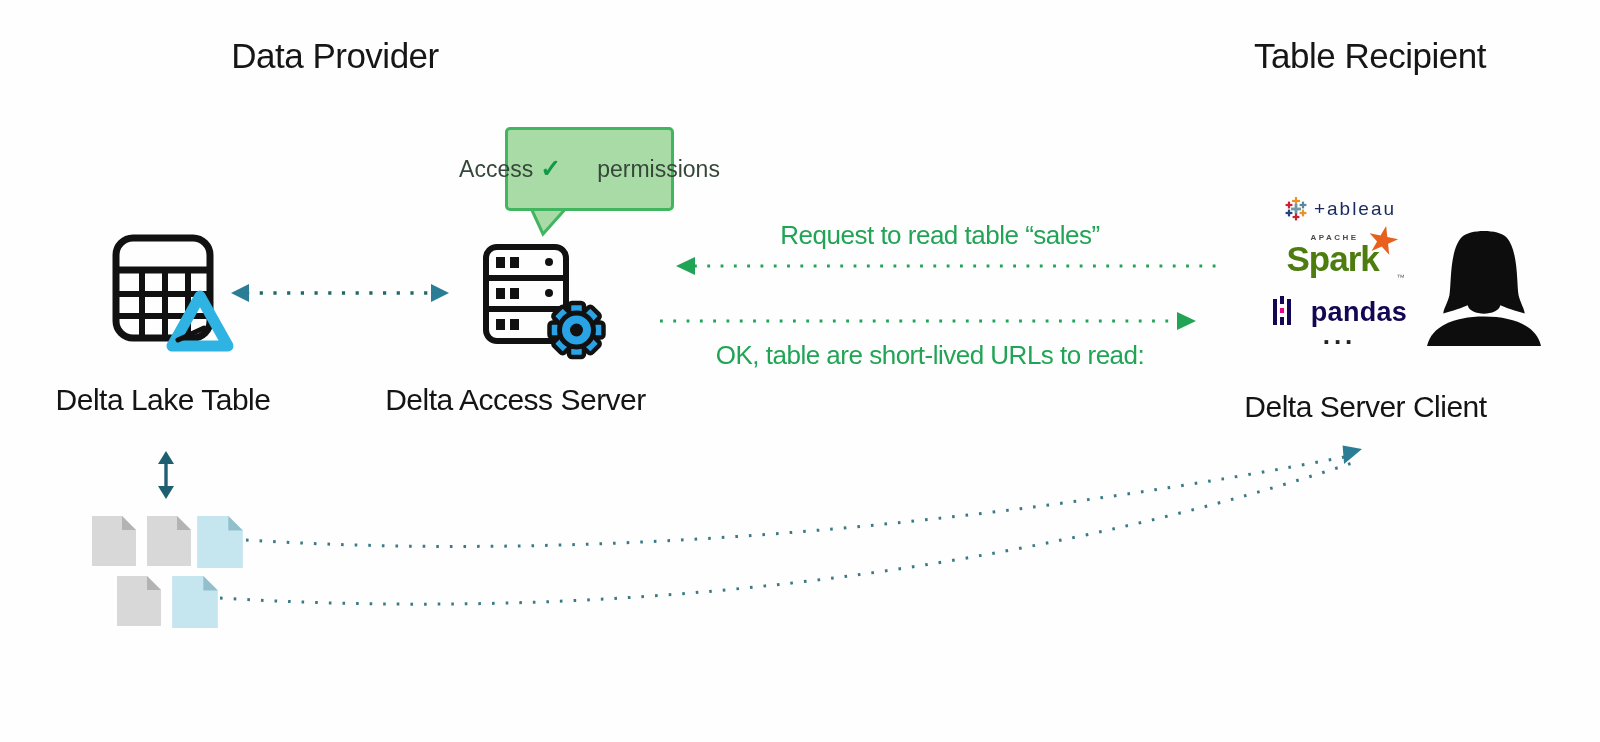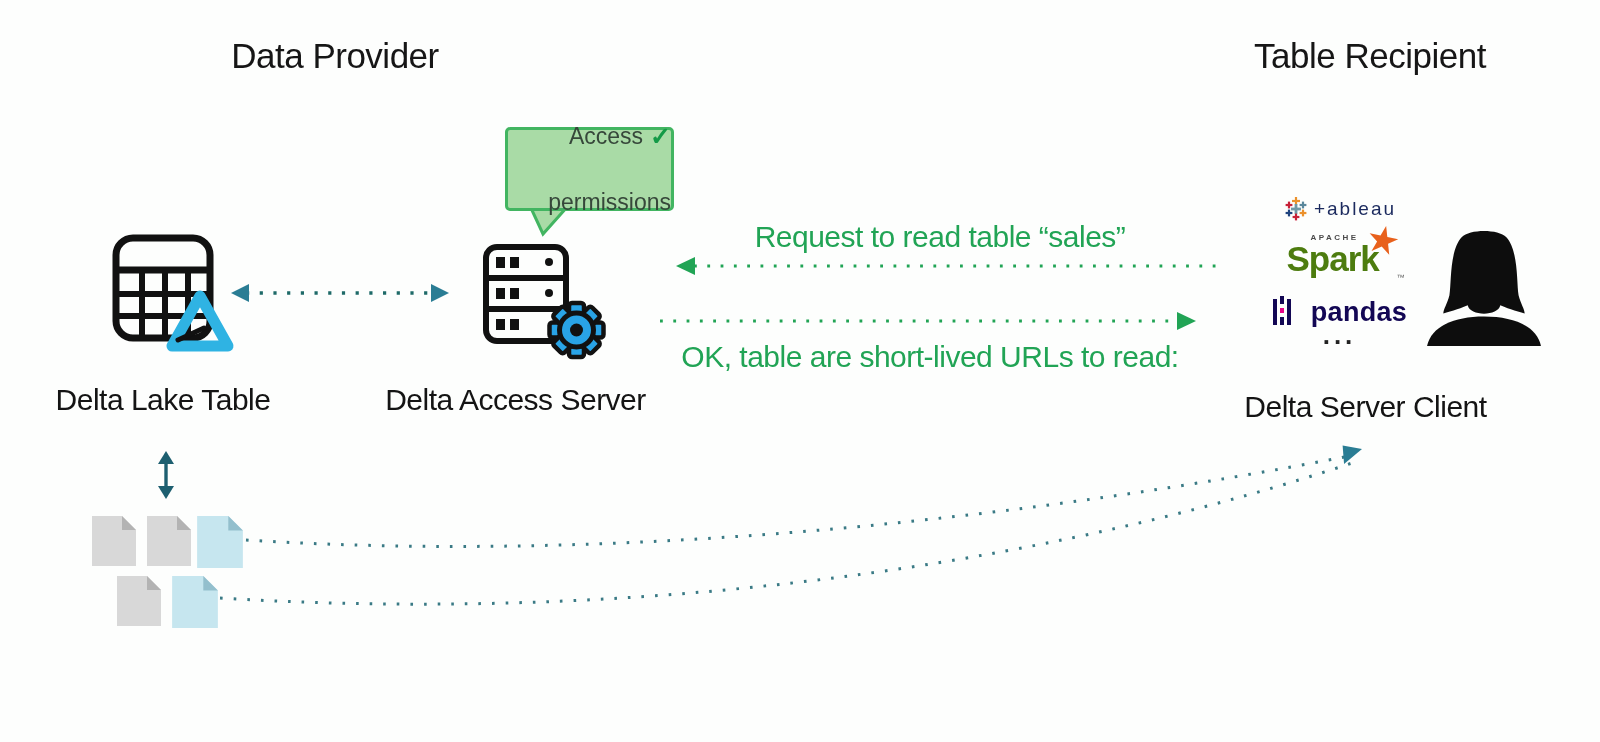--- a/index.html
+++ b/index.html
@@ -2,27 +2,27 @@
 <html><head>
 <meta charset="utf-8">
 <style>
   html,body{margin:0;padding:0;background:#fdfefd;}
   .stage{position:relative;width:1600px;height:742px;background:#fdfefd;overflow:hidden;
          font-family:"Liberation Sans",sans-serif;color:#1a1a1a;}
   .abs{position:absolute;}
   .ctr{text-align:center;}
   .title{font-size:35px;letter-spacing:-0.5px;color:#161616;}
   .node-label{font-size:30px;letter-spacing:-0.5px;color:#141414;}
-  .msg{font-size:30px;letter-spacing:-0.5px;color:#21a455;}
+  .msg{font-size:26px;letter-spacing:-0.5px;color:#21a455;}
   .overlay{position:absolute;left:0;top:0;z-index:1;pointer-events:none;}
   .layer2{z-index:2;}
   
   .bubble{left:505px;top:127px;width:163px;height:78px;background:#a9dba6;
-          border:3px solid #42b561;border-radius:5px;display:flex;flex-direction:column;
-          justify-content:center;align-items:flex-end;font-size:23px;color:#36473a;line-height:1.25;gap:36px;}
+          border:3px solid #42b561;border-radius:5px;display:flex;
+          justify-content:center;align-items:center;font-size:23px;color:#36473a;line-height:1.25;gap:36px;}
   .bubble .row{display:flex;align-items:center;gap:7px;}
   .bubble .check{color:#149a47;font-weight:bold;font-size:25px;}
   
   .logos{left:1252px;top:196px;width:175px;display:flex;flex-direction:column;align-items:center;}
   .tableau{display:flex;align-items:center;gap:5px;}
   .tableau-text{font-size:19px;letter-spacing:2px;color:#1b2a5e;}
   .spark{position:relative;width:118px;height:56px;margin-top:8px;}
   .spark-apache{position:absolute;top:3px;left:30px;font-size:8px;letter-spacing:2.5px;color:#4a4a4a;font-weight:bold;text-align:right;}
   .spark-word{position:absolute;top:9px;left:6px;font-size:35px;color:#4d7c0f;font-weight:bold;letter-spacing:-1px;}
   .spark-star{position:absolute;top:-12px;right:-2px;font-size:38px;color:#e8611c;transform:rotate(12deg);}

